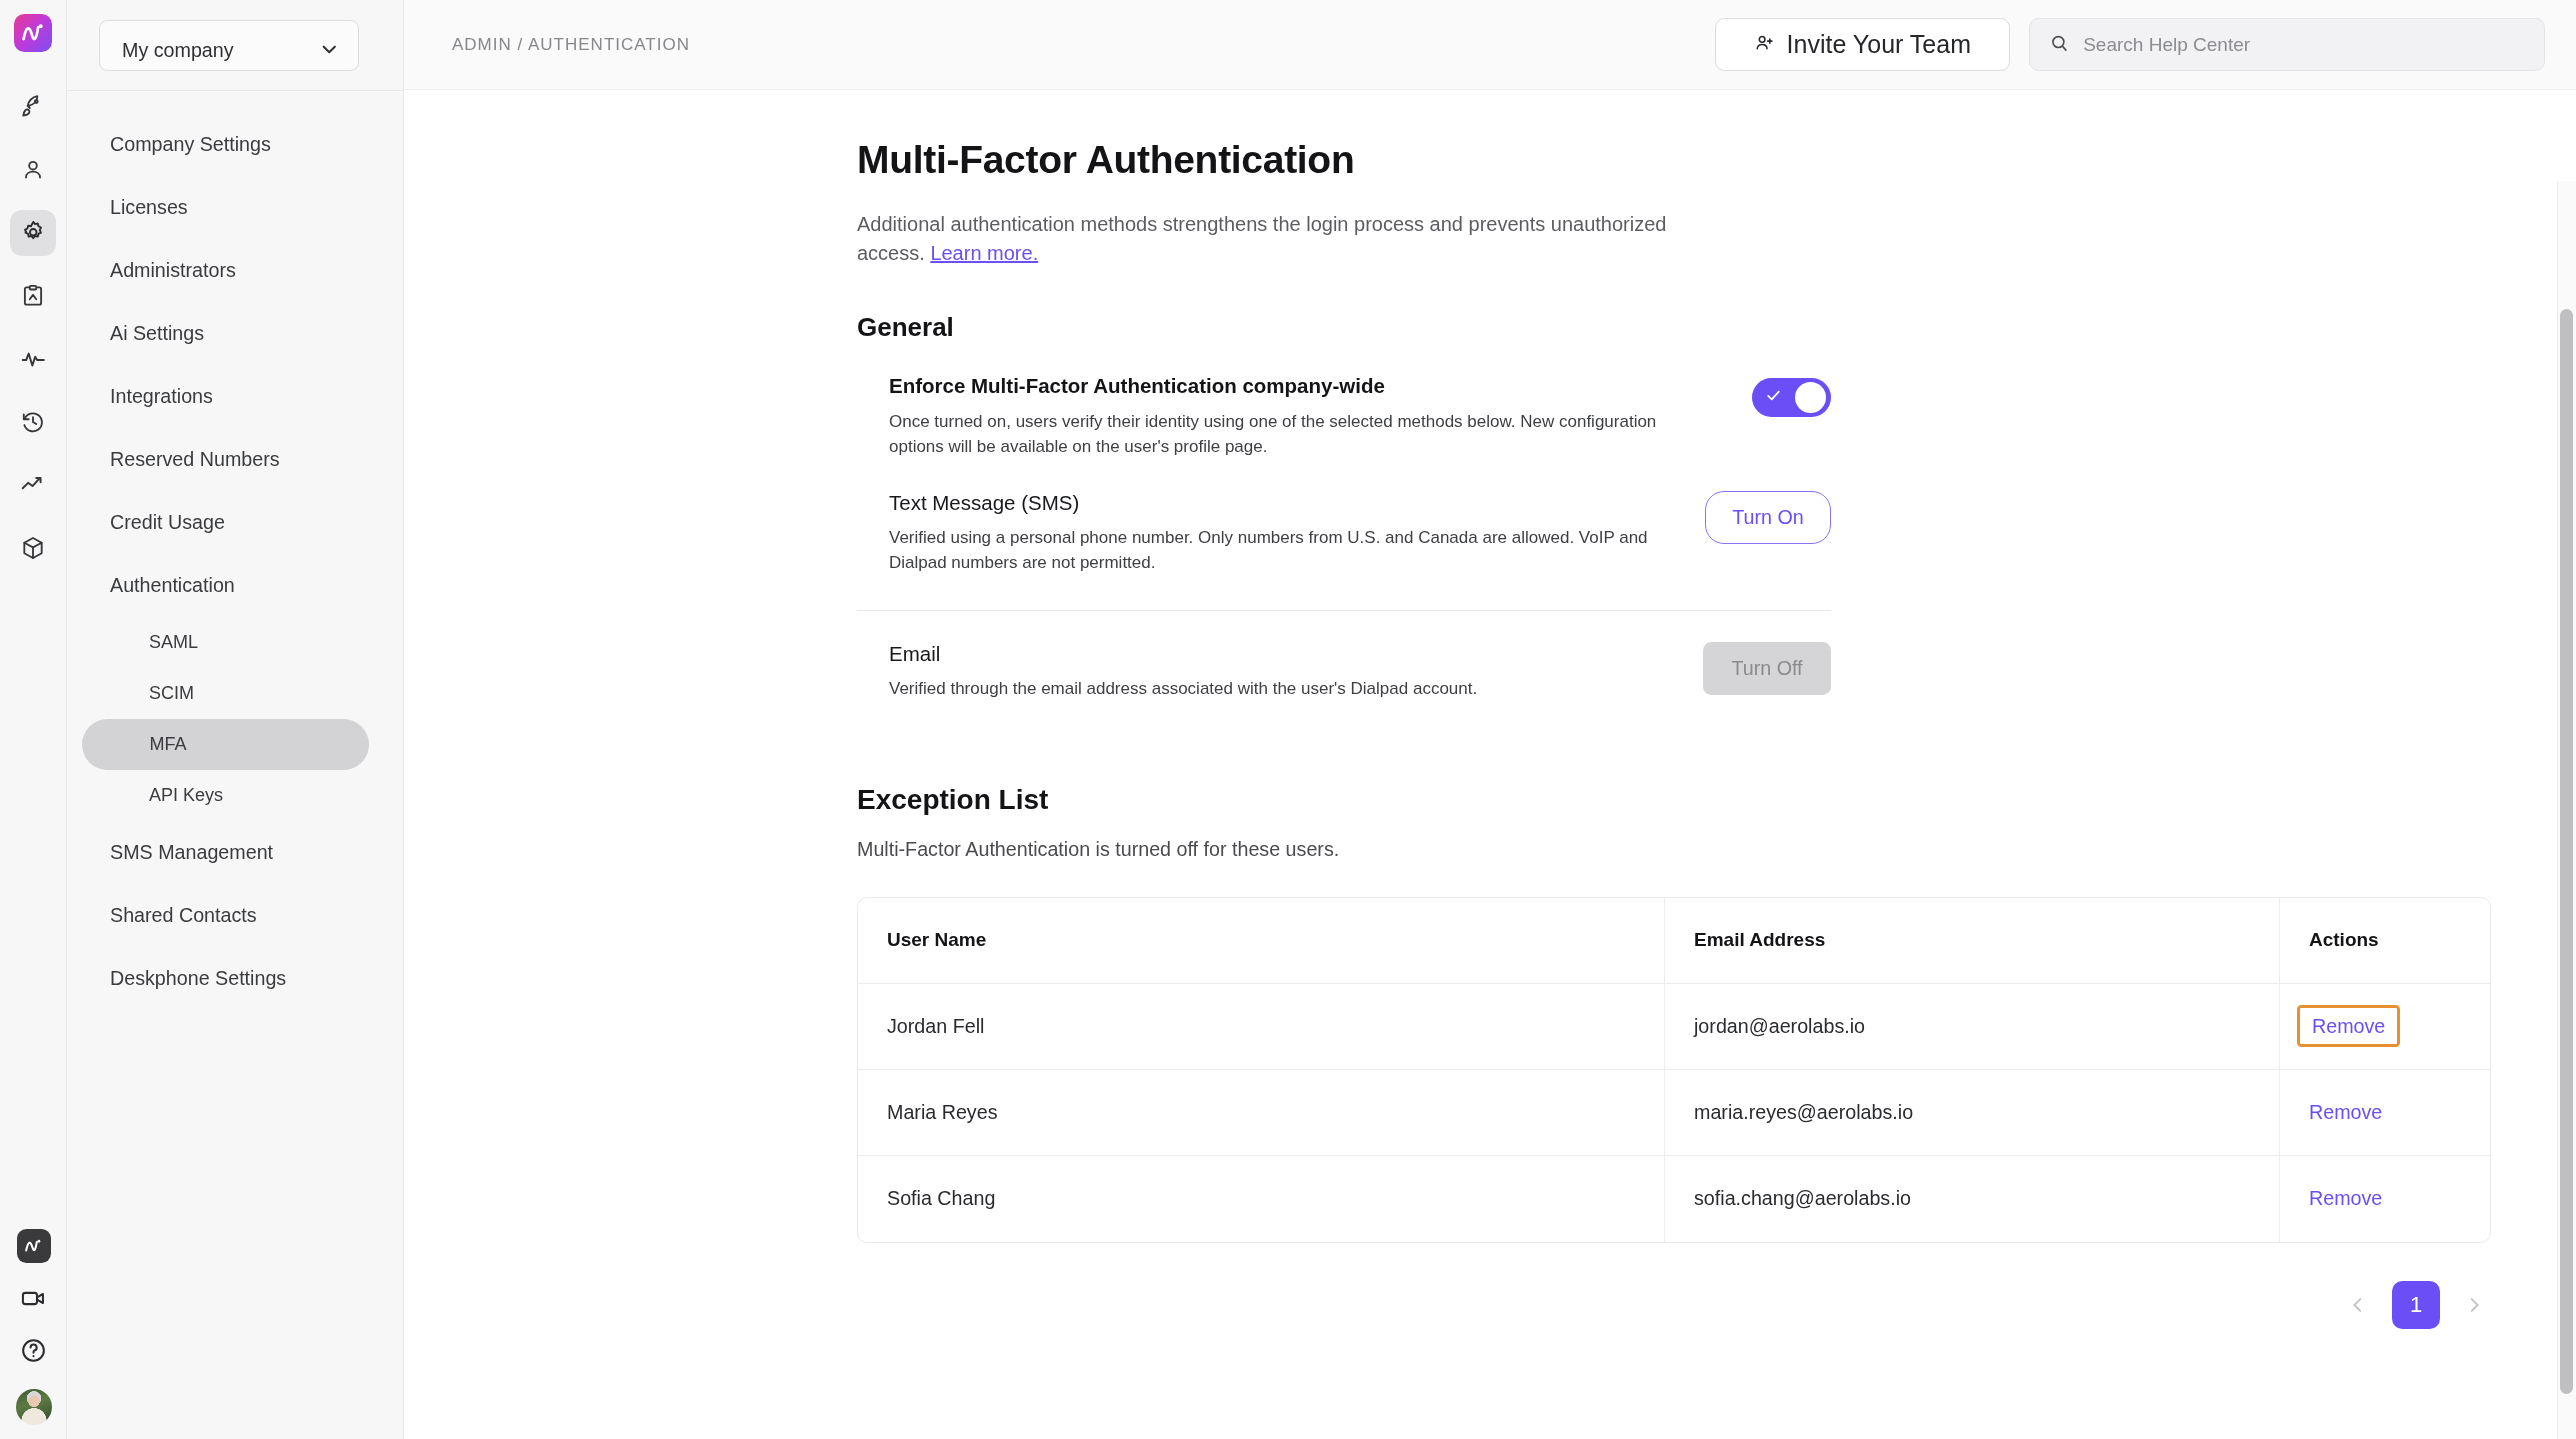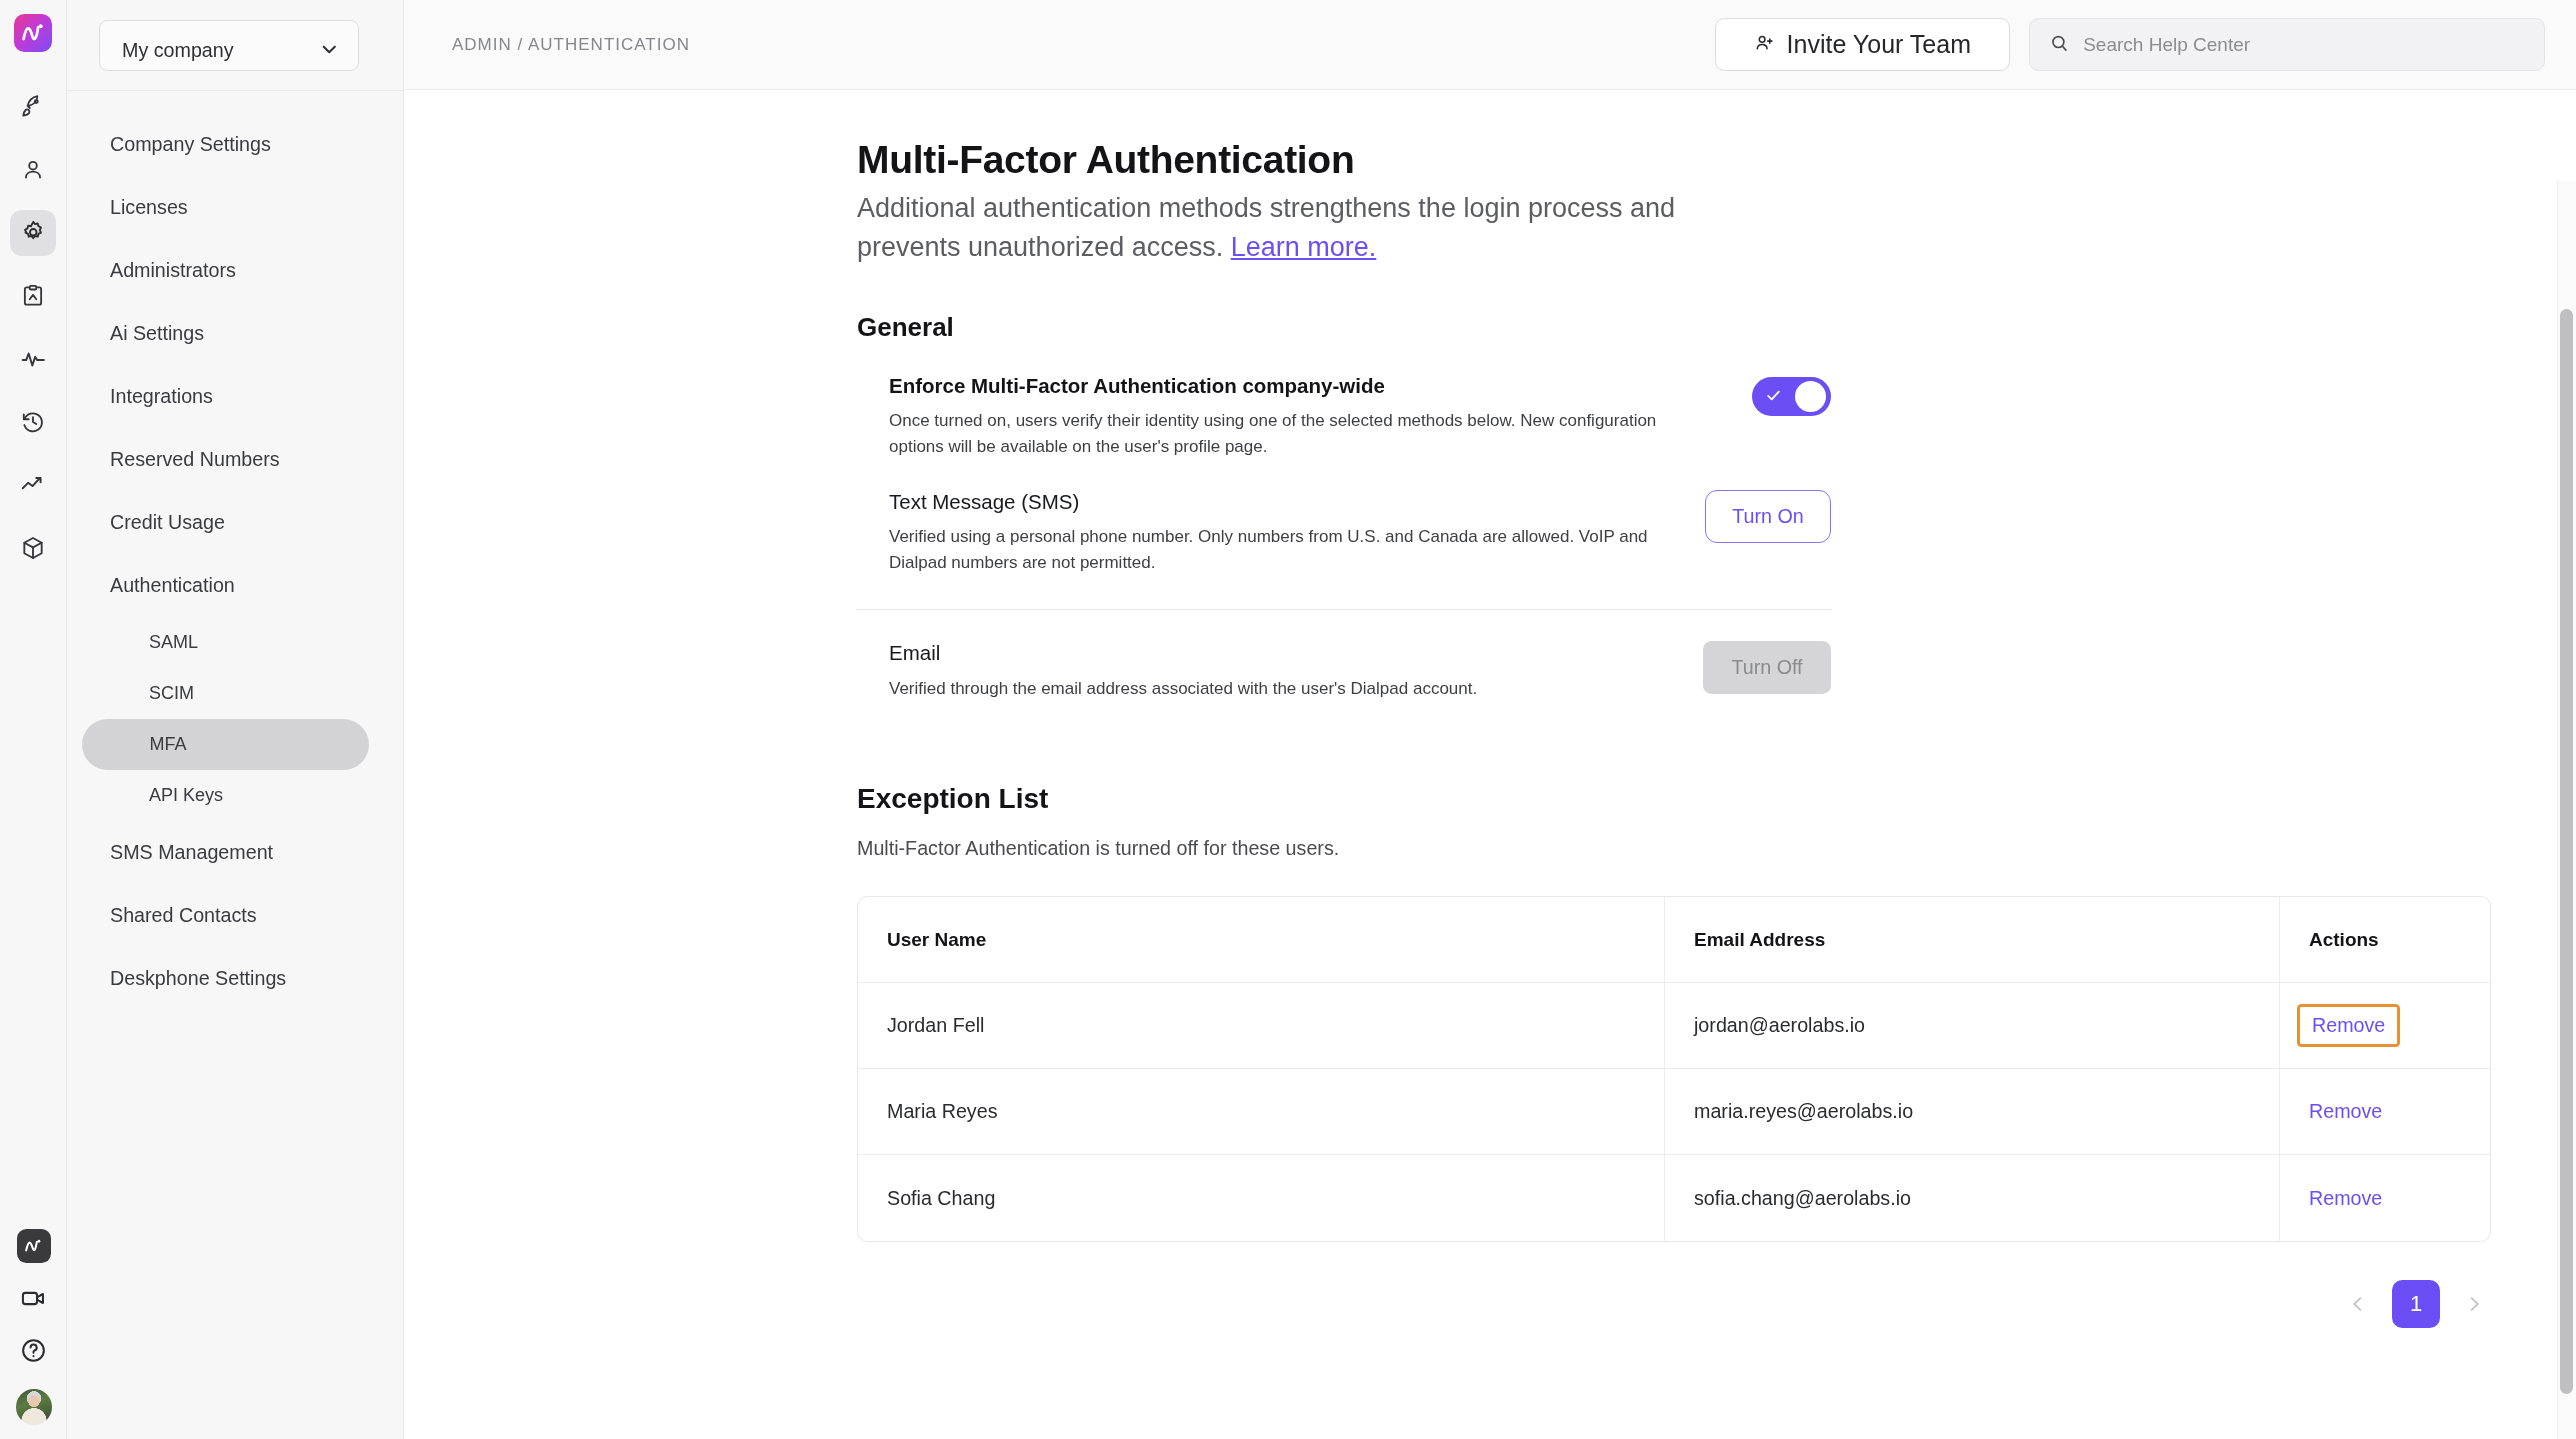--- a/index.html
+++ b/index.html
@@ -98,21 +98,21 @@
     width: 516px; height: 53px; border: 0.9px solid #e4e4e7; border-radius: 9.4px;
     background: #f2f2f4; display: flex; align-items: center; gap: 13.7px; padding: 0 19px;
   }
   .help-search .ph { font-size: 19px; color: #8b8c90; }
 
   .scroll-area { flex: 1 1 auto; position: relative; overflow: hidden; padding: 0 0 0 0; }
   .content { padding: 48px 85px 0 453px; }
   .content-inner { max-width: 2033px; }
 
   h1.page-title { font-size: 39px; font-weight: bold; color: #141417; letter-spacing: -0.3px; }
-  .page-desc { margin-top: 7px; font-size: 27px; line-height: 1.46; color: #5c5d61; max-width: 854px; }
+  .page-desc { margin-top: 28px; font-size: 20px; line-height: 1.46; color: #5c5d61; max-width: 854px; }
   .page-desc a { color: #6b4ef5; text-decoration: underline; }
   h2.section-title { margin-top: 44px; font-size: 26px; font-weight: bold; color: #141417; }
 
   .setting-row {
     display: flex; align-items: flex-start; justify-content: space-between;
     padding-top: 31px; max-width: 974px;
   }
   .setting-text { max-width: 777px; margin-left: 32px; }
   .setting-name { font-size: 20.5px; font-weight: bold; color: #141417; }
   .setting-name.reg { font-weight: normal; font-size: 20.5px; color: #18191c; }
@@ -120,21 +120,21 @@
 
   .toggle {
     width: 79px; height: 39px; border-radius: 22px; background: #6b4ef5;
     display: flex; align-items: center; justify-content: space-between;
     padding: 0 5.1px; flex: 0 0 auto; margin-top: 3.4px;
   }
   .toggle .knob { width: 31px; height: 31px; border-radius: 50%; background: #fff; }
   .toggle .check { margin-left: 7.7px; }
 
   .btn-outline {
-    height: 53px; min-width: 126px; border: 0.9px solid #8a72f7; border-radius: 12px;
+    height: 53px; min-width: 126px; border: 0.9px solid #8a72f7; border-radius: 19px;
     background: #fff; color: #6b4ef5; font-size: 19.7px;
     display: flex; align-items: center; justify-content: center; flex: 0 0 auto;
   }
   .btn-muted {
     height: 53px; min-width: 128px; border: none; border-radius: 8.5px;
     background: #d5d5d7; color: #8a8b8f; font-size: 19.7px;
     display: flex; align-items: center; justify-content: center; flex: 0 0 auto;
   }
   .divider { height: 0.9px; background: #e7e7ea; margin-top: 34px; max-width: 974px; }
 

